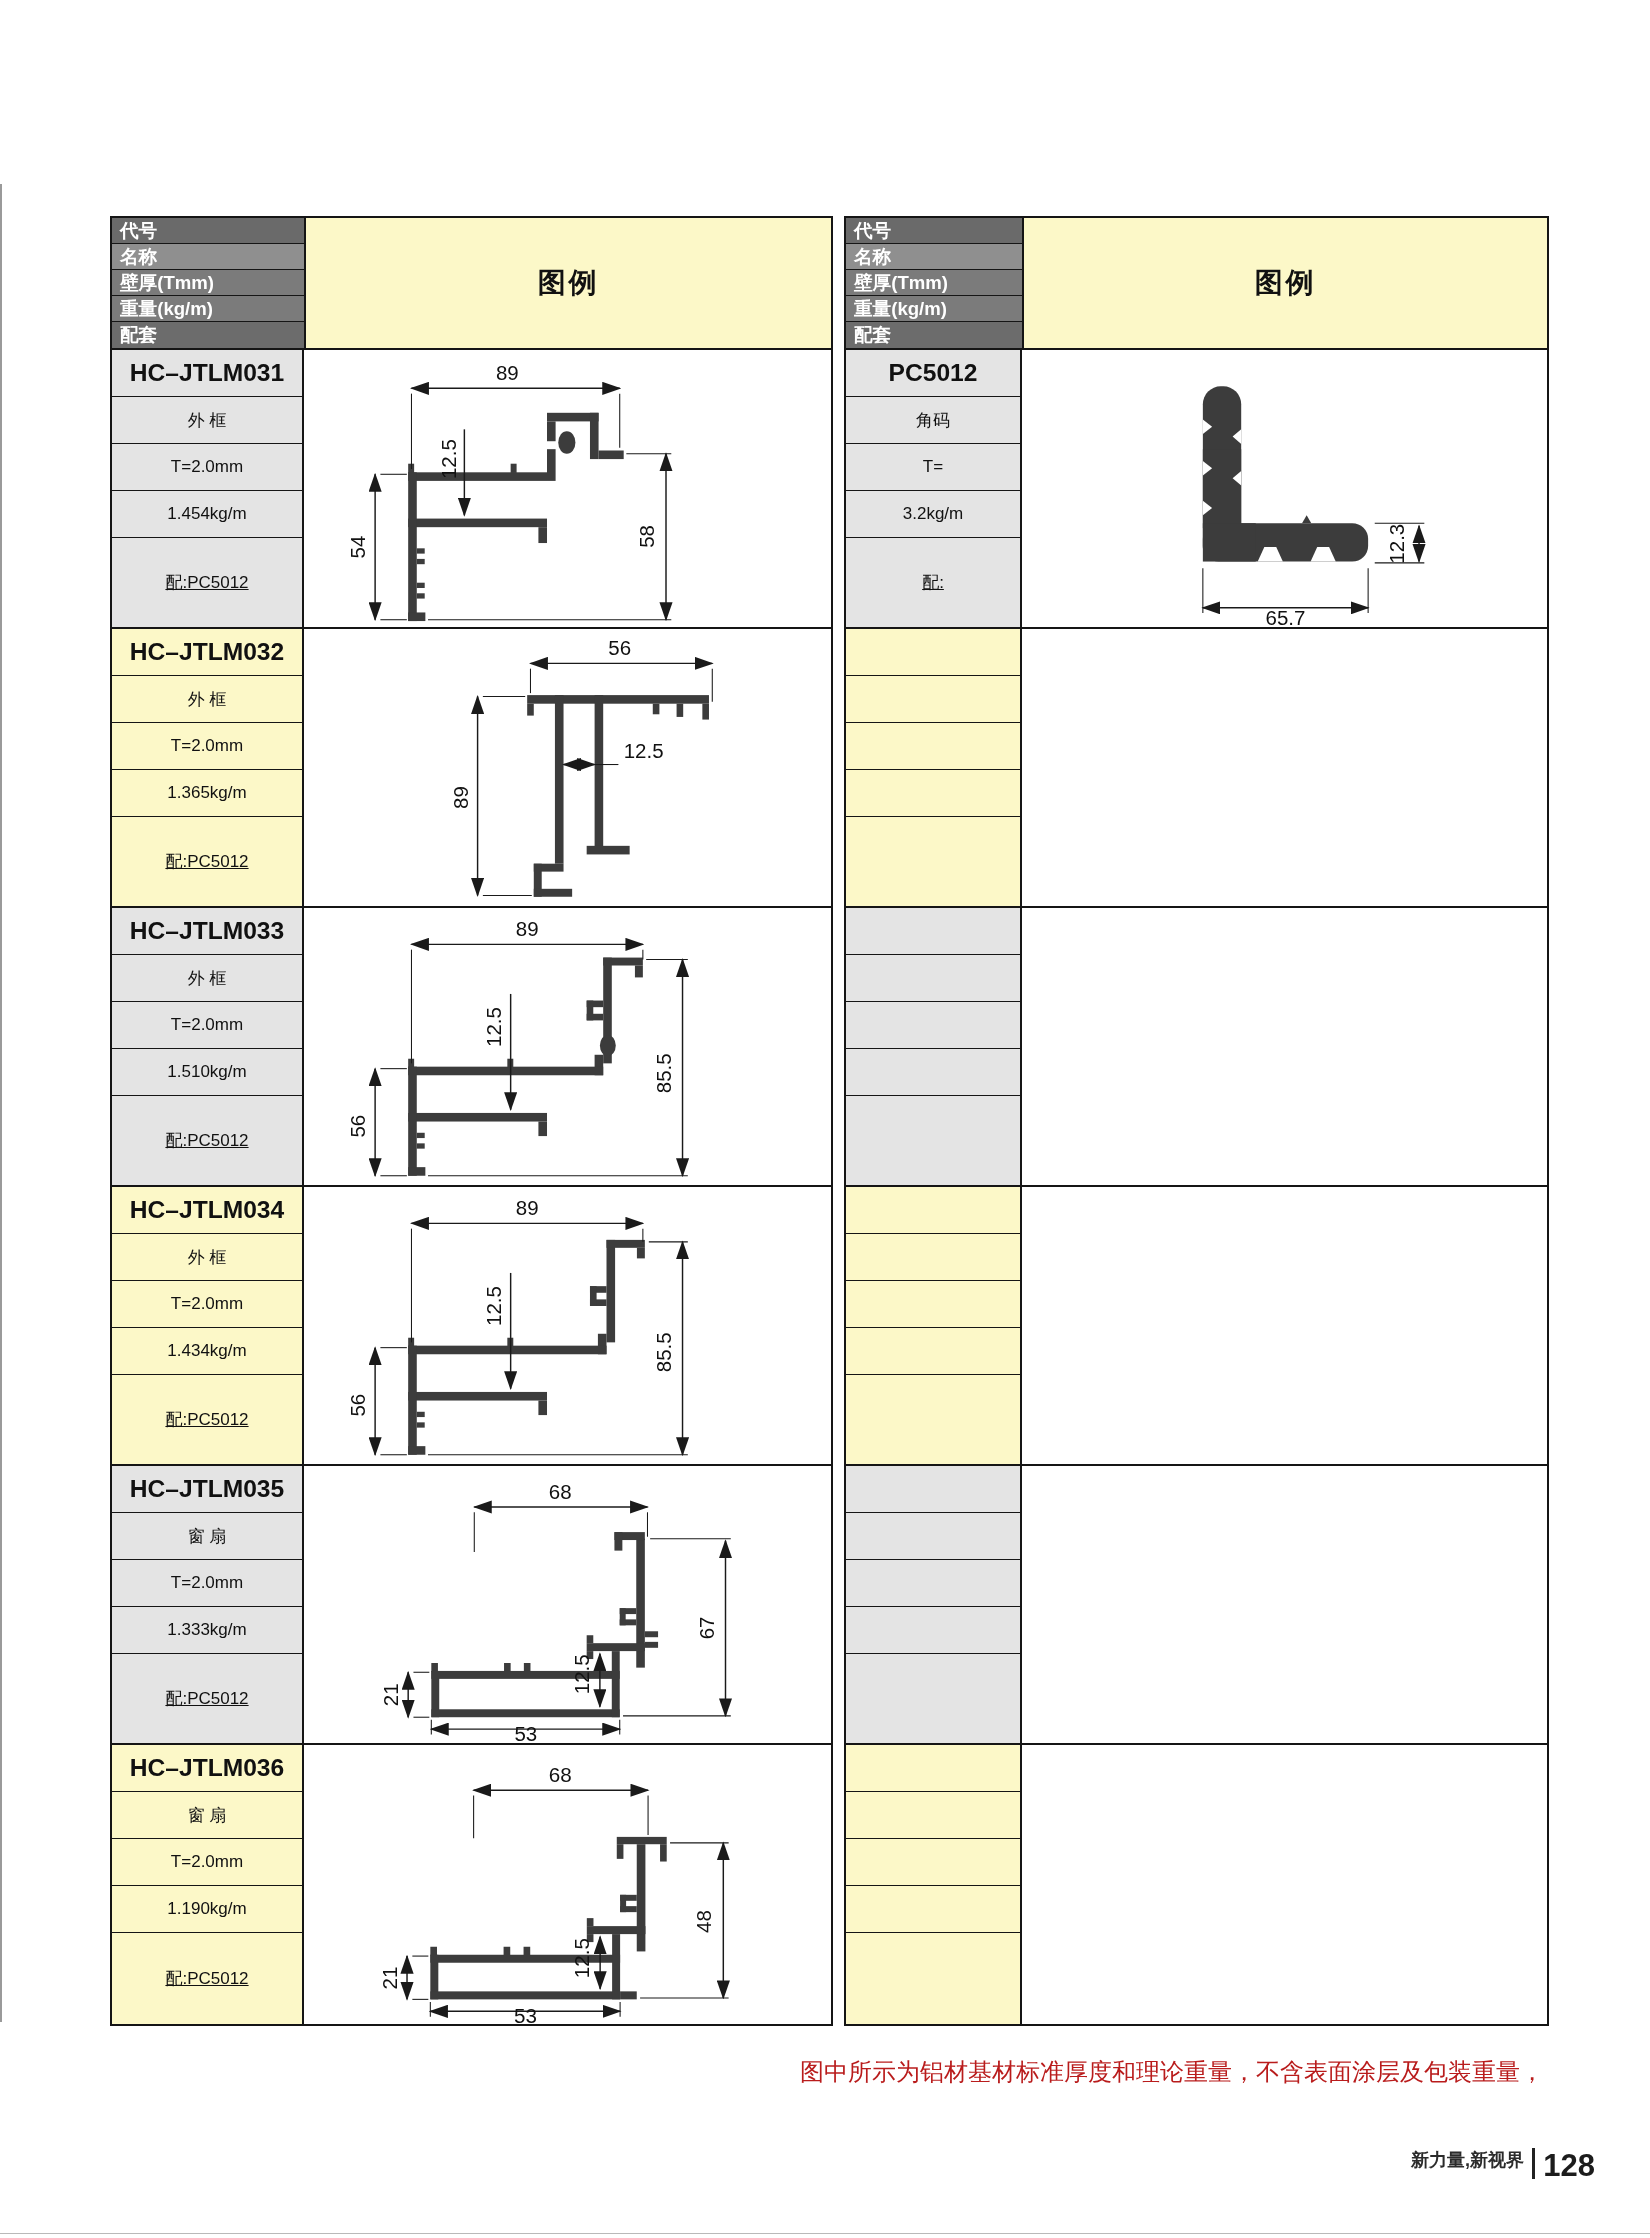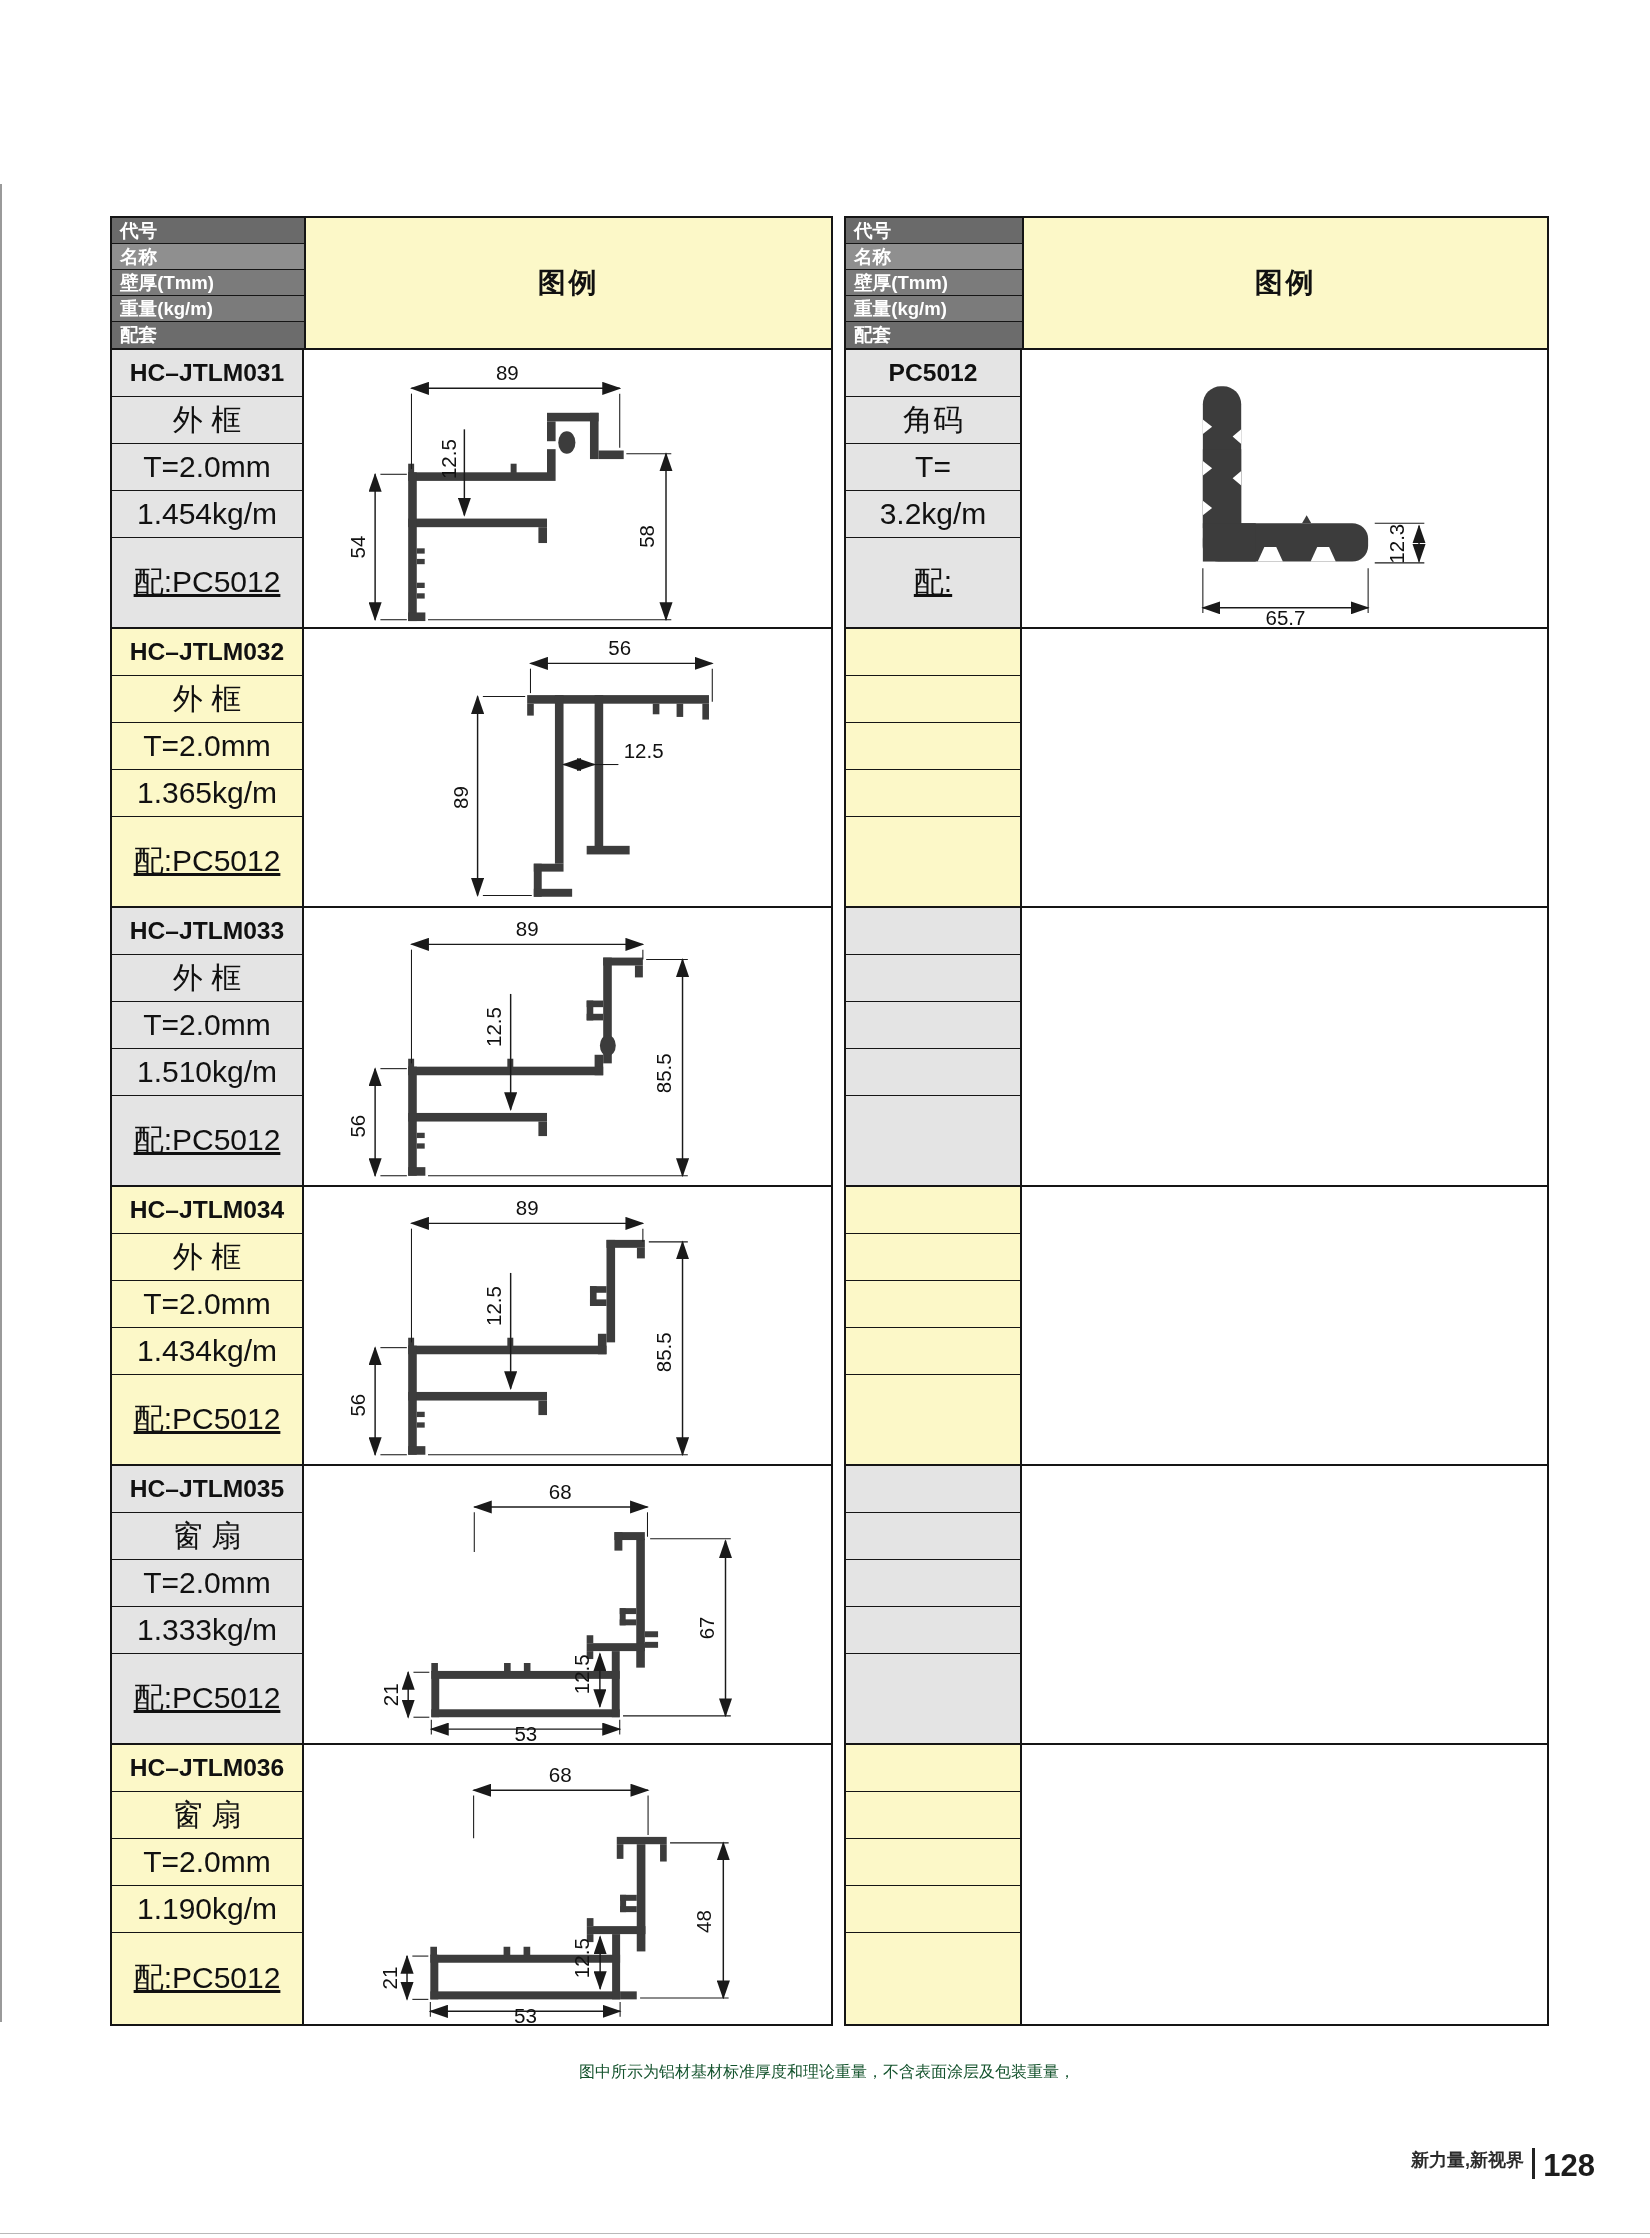--- a/index.html
+++ b/index.html
@@ -25,35 +25,35 @@
   .hdr-cell.h3{background:var(--hdr3,#7B7B7B);}
   .hdr-cell.h4{background:var(--hdr4,#7B7B7B);}
   .hdr-cell.h5{background:var(--hdr5,#6C6C6C);}
   .hdr-legend{flex:1;background:var(--yellow,#FCF8C8);display:flex;align-items:center;justify-content:center;
               font-size:28px;font-weight:bold;letter-spacing:2.7px;}
 
   .block{display:flex;height:279px;box-sizing:border-box;border-bottom:2px solid var(--line,#151515);justify-content:space-between;}
   .block:last-child{border-bottom:none;}
   .block-labels{display:flex;flex-direction:column;border-right:2px solid var(--line,#151515);box-sizing:border-box;}
   .bcell{height:47px;box-sizing:border-box;border-bottom:1.3px solid var(--line,#151515);
-         display:flex;align-items:center;justify-content:center;font-size:30px;}
+         display:flex;align-items:center;justify-content:center;font-size:17px;}
   .bcell.last{flex:1;border-bottom:none;align-items:center;text-decoration:underline;}
   .bcell.code{font-weight:bold;font-size:24.6px;}
   .block.g .bcell{background:var(--gray,#E4E4E4);}
   .block.y .bcell{background:var(--yellow,#FCF8C8);}
   .block-legend{flex:1;position:relative;background:#fff;overflow:hidden;}
   .block-legend svg{position:absolute;left:0;top:0;width:100%;height:100%;}
 
   .pf{fill:var(--profile,#3C3C3C);}
   .dl{stroke:#1a1a1a;stroke-width:2.2;fill:none;}
   .xl{stroke:#1a1a1a;stroke-width:1.6;fill:none;}
   .dt{font-family:"Liberation Sans",sans-serif;font-size:31px;fill:#111;}
 
-  .footer-note{position:absolute;left:110px;top:2050px;width:1434px;text-align:center;
-               font-size:16px;line-height:44px;color:#14532d;}
+  .footer-note{position:absolute;left:110px;top:2050px;width:1434px;text-align:right;
+               font-size:24px;line-height:44px;color:#b91c1c;}
   .brand{position:absolute;top:2148px;left:1367px;display:flex;margin-left:44px;}
   .brand-text{font-size:18px;font-weight:bold;color:#2b2b2b;}
   .brand-sep{width:3.3px;height:31px;background:#222;margin:0 8px;}
   .brand-page{font-size:31px;font-weight:bold;color:#1c1c1c;}
 </style>
 </head>
 <body>
 
 <div class="crop-mark-left"></div>
 

